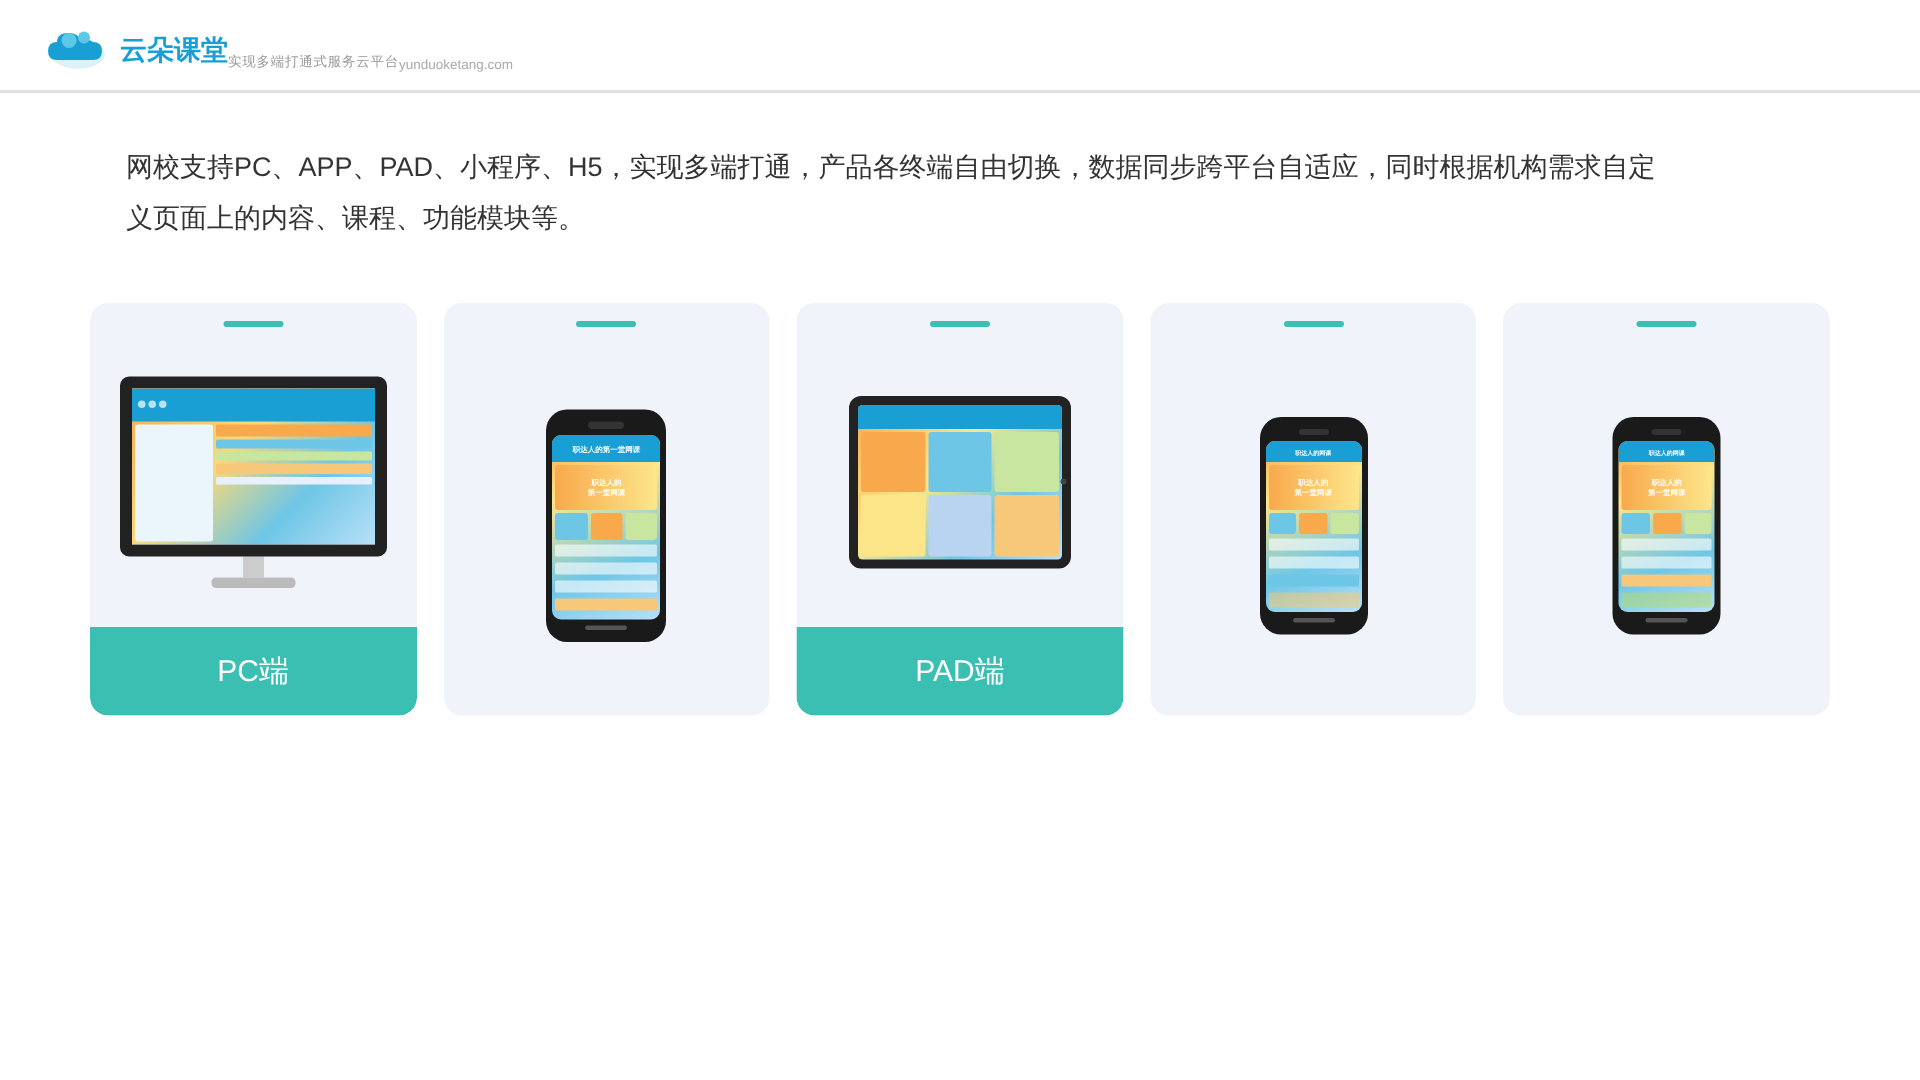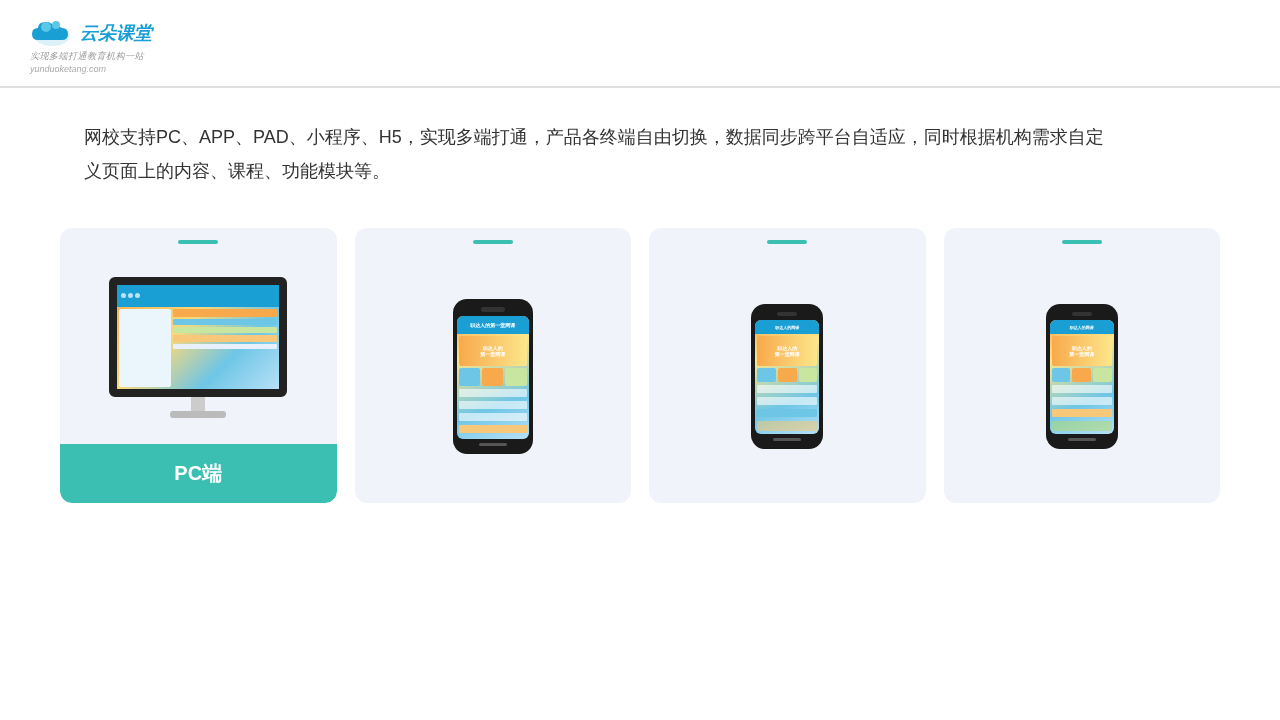--- a/index.html
+++ b/index.html
@@ -40,23 +40,22 @@
       letter-spacing: 1px;
     }
     .header-title .section-num {
       font-weight: normal;
       margin-right: 4px;
     }
 
     
     .logo-area {
       display: flex;
-      flex-direction: column;
-      align-items: flex-start;
-      font-style: italic;
+      flex-direction: row;
+      align-items: flex-end;
     }
     .logo-cloud {
       display: flex;
       align-items: center;
       gap: 6px;
     }
     .cloud-icon {
       width: 44px;
       height: 30px;
     }
@@ -114,21 +113,21 @@
       justify-content: center;
       padding: 20px 10px 14px 10px;
       min-height: 200px;
     }
     .card-label {
       width: 100%;
       background: #3bbfb2;
       color: #fff;
       text-align: center;
       font-size: 20px;
-      font-weight: bold;
+      font-weight: normal;
       padding: 16px 0;
       border-radius: 0 0 12px 12px;
     }
 
     
     
     .pc-monitor {
       display: flex;
       flex-direction: column;
       align-items: center;
@@ -354,21 +353,21 @@
 
       <svg class="cloud-icon" viewBox="0 0 44 30" xmlns="http://www.w3.org/2000/svg">
         <ellipse cx="22" cy="18" rx="18" ry="10" fill="#1a9fd4" opacity="0.15"></ellipse>
         <path d="M8,22 Q2,22 2,16 Q2,10 8,10 Q8,4 16,4 Q22,4 24,9 Q28,7 32,10 Q38,10 38,16 Q38,22 32,22 Z" fill="#1a9fd4"></path>
         <circle cx="16" cy="9" r="5" fill="#5bc8e8"></circle>
         <circle cx="26" cy="7" r="4" fill="#5bc8e8"></circle>
       </svg>
       <span class="logo-text-cn">云朵课堂</span>
     </div>
     <div class="logo-subtitle">
-      <span>实现多端打通</span><span>教育机构一站</span>
+      <span>实现多端打通</span><span>式服务云平台</span>
     </div>
     <div class="logo-url">yunduoketang.com</div>
   </div>
 </div>
 
 <div class="description">网校支持PC、APP、PAD、小程序、H5，实现多端打通，产品各终端自由切换，数据同步跨平台自适应，同时根据机构需求自定义页面上的内容、课程、功能模块等。</div>
 
 <div class="cards-container">
 
   <div class="card">
@@ -425,20 +424,42 @@
               <div class="phone-screen-list-item"></div>
               <div class="phone-screen-list-item" style="background:#f8c87a;"></div>
             </div>
           </div>
           <div class="phone-home-bar"></div>
         </div>
       </div>
     </div>
   </div>
 
+  <div class="card">
+    <div class="card-top-line"></div>
+    <div class="card-image-area">
+      <div class="tablet-device">
+        <div class="tablet-body">
+          <div class="tablet-screen">
+            <div class="tablet-screen-header"></div>
+            <div class="tablet-screen-body">
+              <div class="tablet-screen-block" style="background:#f8a94c;"></div>
+              <div class="tablet-screen-block" style="background:#6ec6e6;"></div>
+              <div class="tablet-screen-block" style="background:#c8e6a0;"></div>
+              <div class="tablet-screen-block" style="background:#fde68a;"></div>
+              <div class="tablet-screen-block" style="background:#b8d4f0;"></div>
+              <div class="tablet-screen-block" style="background:#f8c87a;"></div>
+            </div>
+          </div>
+          <div class="tablet-camera"></div>
+        </div>
+      </div>
+    </div>
+    <div class="card-label">PAD端</div>
+  </div>
 
   <div class="card">
     <div class="card-top-line"></div>
     <div class="card-image-area">
       <div class="phone-device">
         <div class="phone-body phone-small">
           <div class="phone-notch phone-small"></div>
           <div class="phone-screen">
             <div class="phone-screen-header">
               <span style="font-size:4px;color:#fff;font-weight:bold;">职达人的网课</span>

